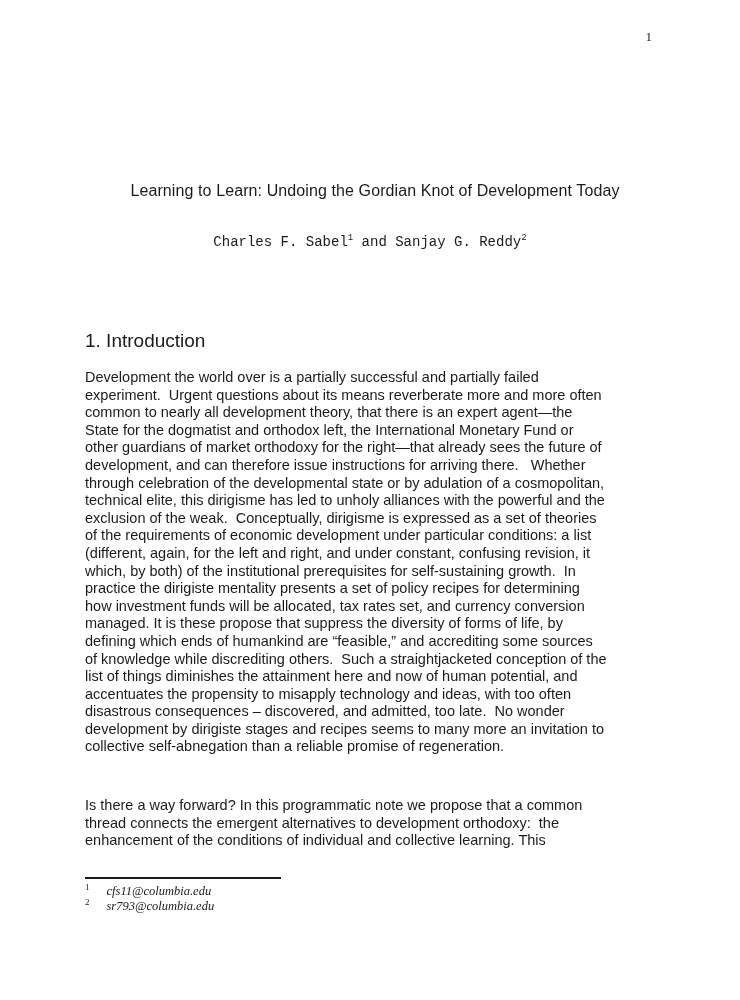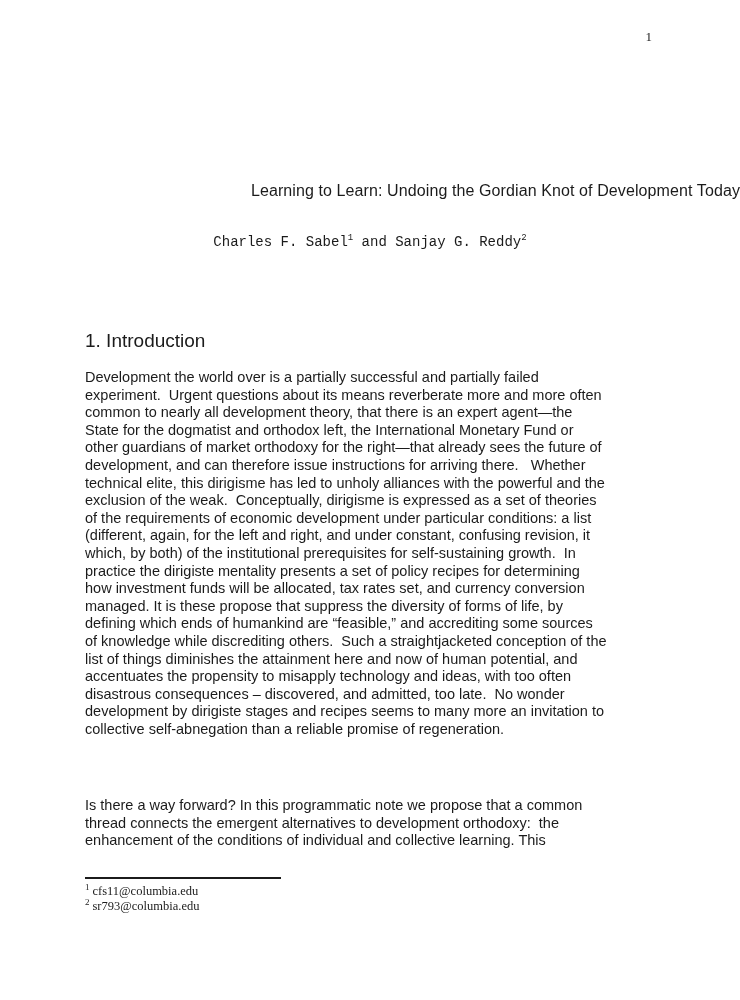--- a/index.html
+++ b/index.html
@@ -17,21 +17,21 @@
     top: 29px;
     right: 88px;
     font-family: "Liberation Serif", serif;
     font-size: 13px;
   }
   .title {
     position: absolute;
     top: 182px;
     left: 0;
     right: 0;
-    text-align: right;
+    text-align: center;
     font-size: 16px;
     letter-spacing: 0.1px;
     margin-left: 10px;
   }
   .authors {
     position: absolute;
     top: 234px;
     left: 0;
     right: 0;
     text-align: center;
@@ -72,21 +72,21 @@
     left: 85px;
     font-family: "Liberation Serif", serif;
     font-size: 12.5px;
     line-height: 15px;
   }
   .footnotes sup {
     font-size: 9px;
     vertical-align: super;
     line-height: 0;
   }
-  .footnotes .fn-text { margin-left: 3px; }
+  .footnotes .fn-text { margin-left: 17px; font-style: italic; }
 </style>
 </head>
 <body>
 
 <div class="page">
 
   <div class="page-number">1</div>
 
   <div class="title">Learning to Learn: Undoing the Gordian Knot of Development Today</div>
 
@@ -94,20 +94,21 @@
 
   <div class="heading">1. Introduction</div>
 
   <div class="para para-1">
       <div class="line">Development the world over is a partially successful and partially failed</div>
       <div class="line">experiment.  Urgent questions about its means reverberate more and more often</div>
       <div class="line">common to nearly all development theory, that there is an expert agent—the</div>
       <div class="line">State for the dogmatist and orthodox left, the International Monetary Fund or</div>
       <div class="line">other guardians of market orthodoxy for the right—that already sees the future of</div>
       <div class="line">development, and can therefore issue instructions for arriving there.   Whether</div>
+      <div class="line">through celebration of the developmental state or by adulation of a cosmopolitan,</div>
       <div class="line">technical elite, this dirigisme has led to unholy alliances with the powerful and the</div>
       <div class="line">exclusion of the weak.  Conceptually, dirigisme is expressed as a set of theories</div>
       <div class="line">of the requirements of economic development under particular conditions: a list</div>
       <div class="line">(different, again, for the left and right, and under constant, confusing revision, it</div>
       <div class="line">which, by both) of the institutional prerequisites for self-sustaining growth.  In</div>
       <div class="line">practice the dirigiste mentality presents a set of policy recipes for determining</div>
       <div class="line">how investment funds will be allocated, tax rates set, and currency conversion</div>
       <div class="line">managed. It is these propose that suppress the diversity of forms of life, by</div>
       <div class="line">defining which ends of humankind are “feasible,” and accrediting some sources</div>
       <div class="line">of knowledge while discrediting others.  Such a straightjacketed conception of the</div>

